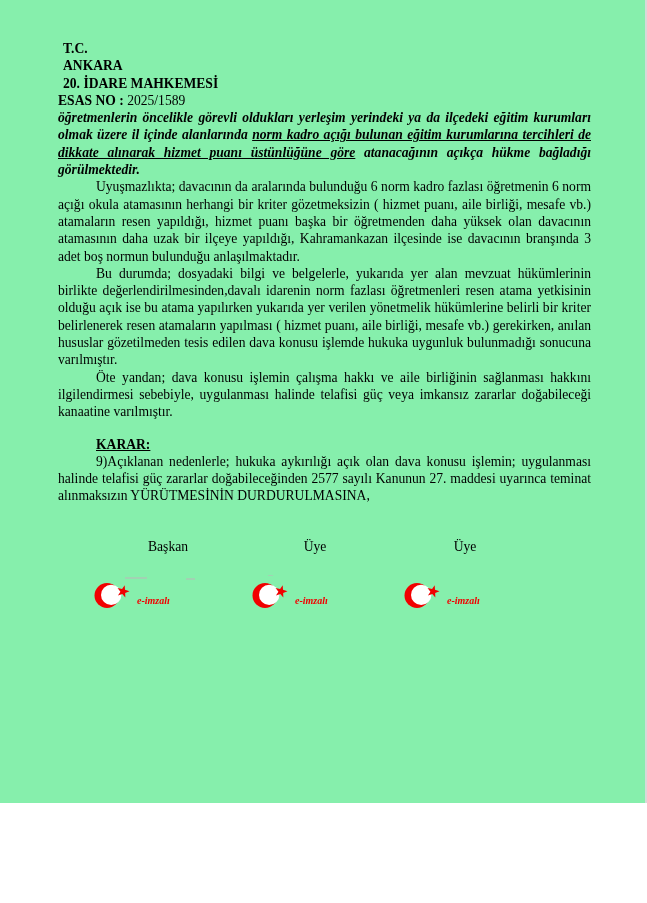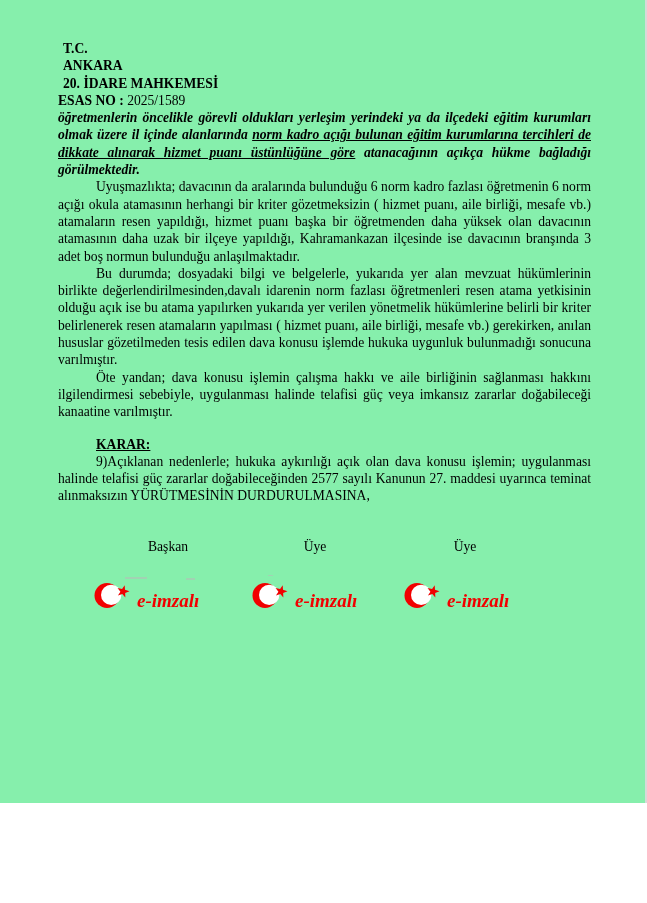--- a/index.html
+++ b/index.html
@@ -46,21 +46,21 @@
   .sig-role.r2 { left:362px; }
 
   .stamp-row { position:relative; height:40px; margin-top:33px; }
   .stamp { position:absolute; top:0; display:flex; align-items:flex-end; }
   .stamp.s0 { left:36px; }
   .stamp.s1 { left:194px; }
   .stamp.s2 { left:346px; }
   .stamp svg { width:42px; height:31px; display:block; }
   .stamp-label {
     font-weight:bold; font-style:italic;
-    font-size:19px; line-height:14px;
+    font-size:10px; line-height:14px;
     padding-bottom:3px; margin-left:1px;
     white-space:nowrap;
   }
 
   .artifact { position:absolute; background:#b9b9b9; opacity:0.55; }
   .art0 { left:125px; top:577px; width:22px; height:2px; }
   .art1 { left:186px; top:578px; width:9px;  height:2px; }
   .art2 { left:268px; top:575px; width:5px;  height:1px; }
 </style>
 </head>

